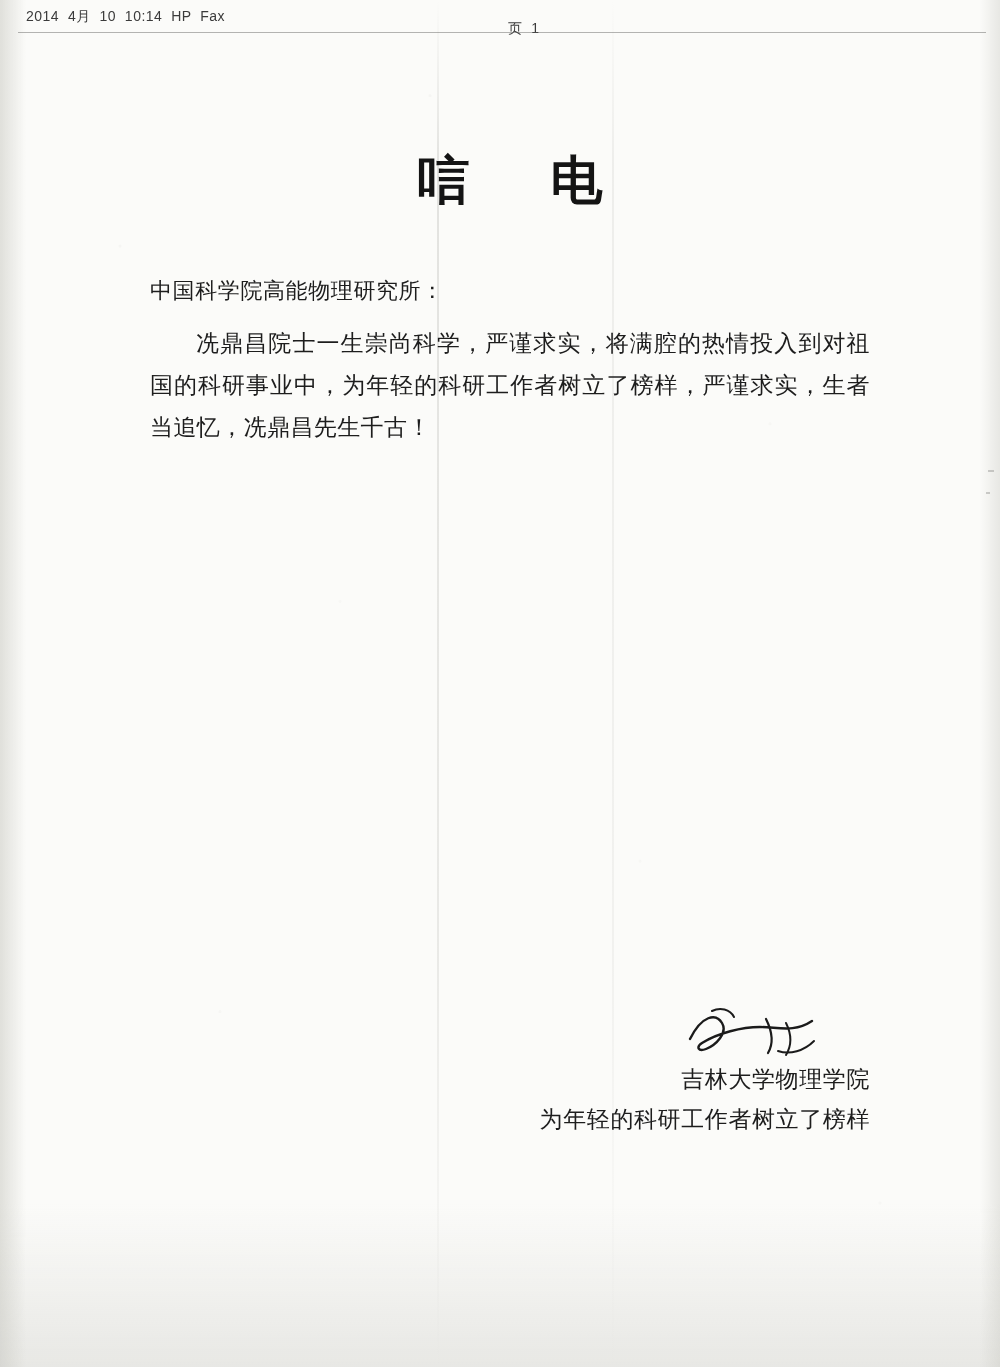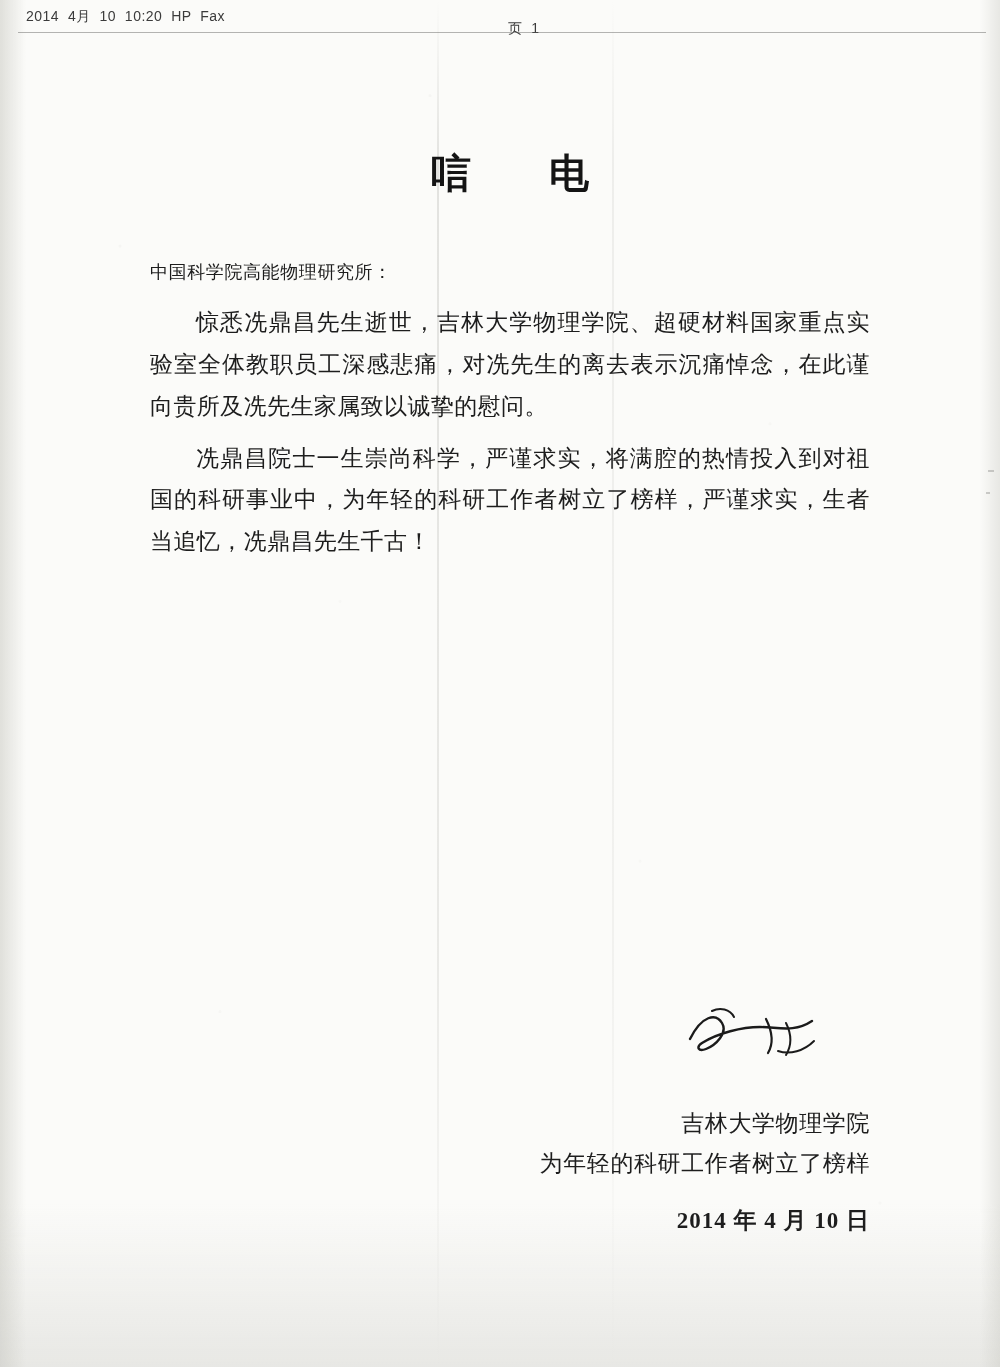--- a/index.html
+++ b/index.html
@@ -90,30 +90,30 @@
   
   .doc {
     position: absolute;
     top: 120px;
     left: 150px;
     width: 720px;
     color: #1d1d1d;
   }
   .doc-title {
     text-align: center;
-    font-size: 40px;
+    font-size: 52px;
     font-weight: bold;
     letter-spacing: 34px;
     padding-left: 34px;
     margin: 26px 0 58px 0;
     color: #141414;
     font-family: "Liberation Serif", "DejaVu Serif", serif;
   }
   .salutation {
-    font-size: 18px;
+    font-size: 22px;
     line-height: 1.5;
     margin-bottom: 16px;
     letter-spacing: 0.6px;
   }
   .para {
     font-size: 23px;
     line-height: 1.82;
     text-indent: 2em;
     text-align: justify;
     text-justify: inter-ideograph;
@@ -122,21 +122,20 @@
   }
 
   
   .sign-block {
     position: absolute;
     top: 1060px;
     right: 130px;
     width: 430px;
     text-align: right;
     color: #1d1d1d;
-    margin-top: 44px;
   }
   .signature-mark {
     position: absolute;
     top: 1005px;
     right: 178px;
     width: 140px;
     height: 62px;
   }
   .sign-line {
     font-size: 23px;
@@ -162,43 +161,41 @@
 <body>
 
 <div class="page">
 
   <div class="scan-tint"></div>
   <div class="scan-speckle"></div>
   <div class="fold-line fold-a"></div>
   <div class="fold-line fold-b"></div>
 
   <div class="fax-header">
-    <span class="left">2014  4月  10  10:20  HP  Fax</span>
+    <span class="left">2014  4月  10  10:14  HP  Fax</span>
     <span class="center">页  1</span>
   </div>
   <div class="header-rule"></div>
 
   <div class="doc">
     <div class="doc-title">唁  电</div>
     <div class="salutation">中国科学院高能物理研究所：</div>
-    <p class="para">惊悉冼鼎昌先生逝世，吉林大学物理学院、超硬材料国家重点实验室全体教职员工深感悲痛，对冼先生的离去表示沉痛悼念，在此谨向贵所及冼先生家属致以诚挚的慰问。</p>
     <p class="para">冼鼎昌院士一生崇尚科学，严谨求实，将满腔的热情投入到对祖国的科研事业中，为年轻的科研工作者树立了榜样，严谨求实，生者当追忆，冼鼎昌先生千古！</p>
   </div>
 
   <div class="signature-mark">
     <svg width="140" height="62" viewBox="0 0 140 62" fill="none" xmlns="http://www.w3.org/2000/svg">
       <path d="M8 34 C20 10, 34 8, 40 18 C46 28, 34 40, 24 44 C16 47, 14 42, 20 38 C36 28, 60 22, 78 22 C96 22, 112 28, 130 16" stroke="#1b1b1b" stroke-width="2.4" stroke-linecap="round" fill="none"></path>
       <path d="M30 6 C38 2, 48 4, 52 12" stroke="#1b1b1b" stroke-width="2" stroke-linecap="round" fill="none"></path>
       <path d="M84 14 C90 26, 92 38, 86 48" stroke="#1b1b1b" stroke-width="2.2" stroke-linecap="round" fill="none"></path>
       <path d="M104 18 C110 30, 110 40, 104 50" stroke="#1b1b1b" stroke-width="2" stroke-linecap="round" fill="none"></path>
       <path d="M96 46 C108 50, 122 46, 132 36" stroke="#1b1b1b" stroke-width="2" stroke-linecap="round" fill="none"></path>
     </svg>
   </div>
 
   <div class="sign-block">
     <div class="sign-line">吉林大学物理学院</div>
     <div class="sign-line">为年轻的科研工作者树立了榜样</div>
-    <div class="sign-date">2014 年 4 月 10 日</div>
   </div>
 
   <div class="edge-mark" style="left:988px; top:470px; width:6px; height:2px;"></div>
   <div class="edge-mark" style="left:986px; top:492px; width:4px; height:2px;"></div>
 </div>
 
 </body></html>

